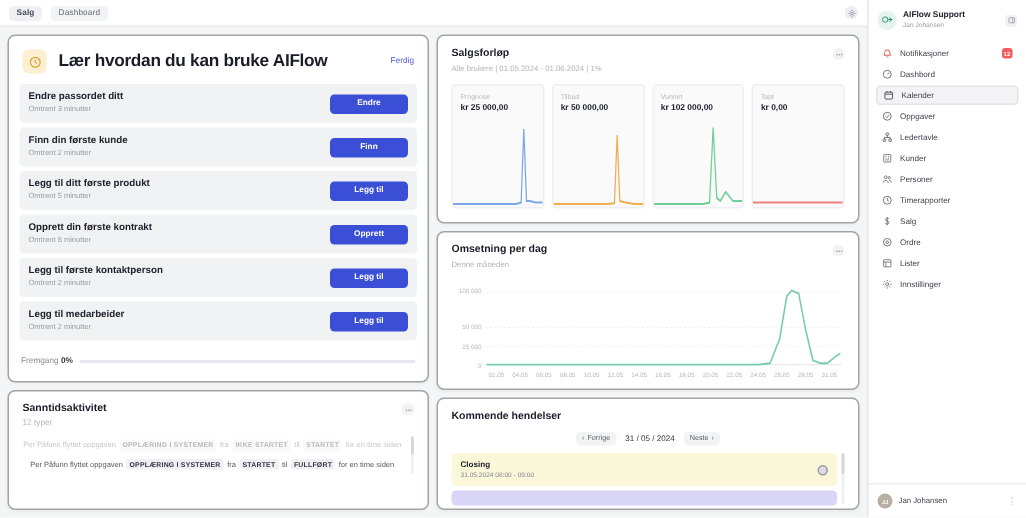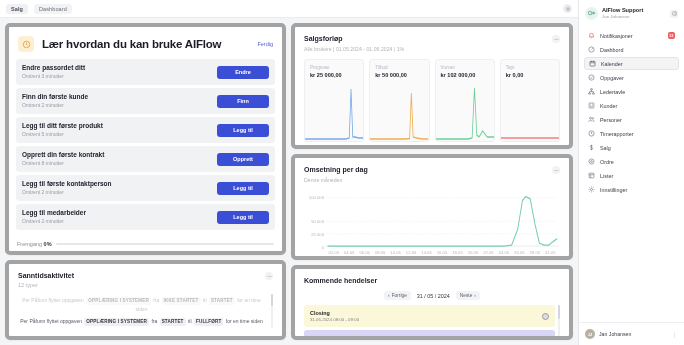--- a/index.html
+++ b/index.html
@@ -28,21 +28,21 @@
     width: 9px; height: 9px; border-radius: 50%; background: #eceef1;
     display: flex; align-items: center; justify-content: center;
   }
   .gear-btn svg { width: 6px; height: 6px; }
 
   .columns { display: flex; gap: 5px; padding: 5px; height: 327px; }
   .col-left { width: 281px; display: flex; flex-direction: column; gap: 5px; }
   .col-right { width: 282px; display: flex; flex-direction: column; gap: 5px; }
 
   .card {
-    background: #ffffff; border-radius: 5px; border: 4px solid #a3a3a3;
+    background: #ffffff; border-radius: 5px; border: 1px solid #a3a3a3;
     box-shadow: 0 1px 2px rgba(18,20,30,.04);
     position: relative; overflow: hidden;
   }
 
   
   .onboard { flex: none; height: 232px; padding: 0; }
   .onboard-head { display: flex; align-items: center; padding: 9px 9px 7px 9px; gap: 8px; }
   .badge-icon {
     width: 16px; height: 16px; border-radius: 4px; background: #fdefd2;
     display: flex; align-items: center; justify-content: center; flex: none;

